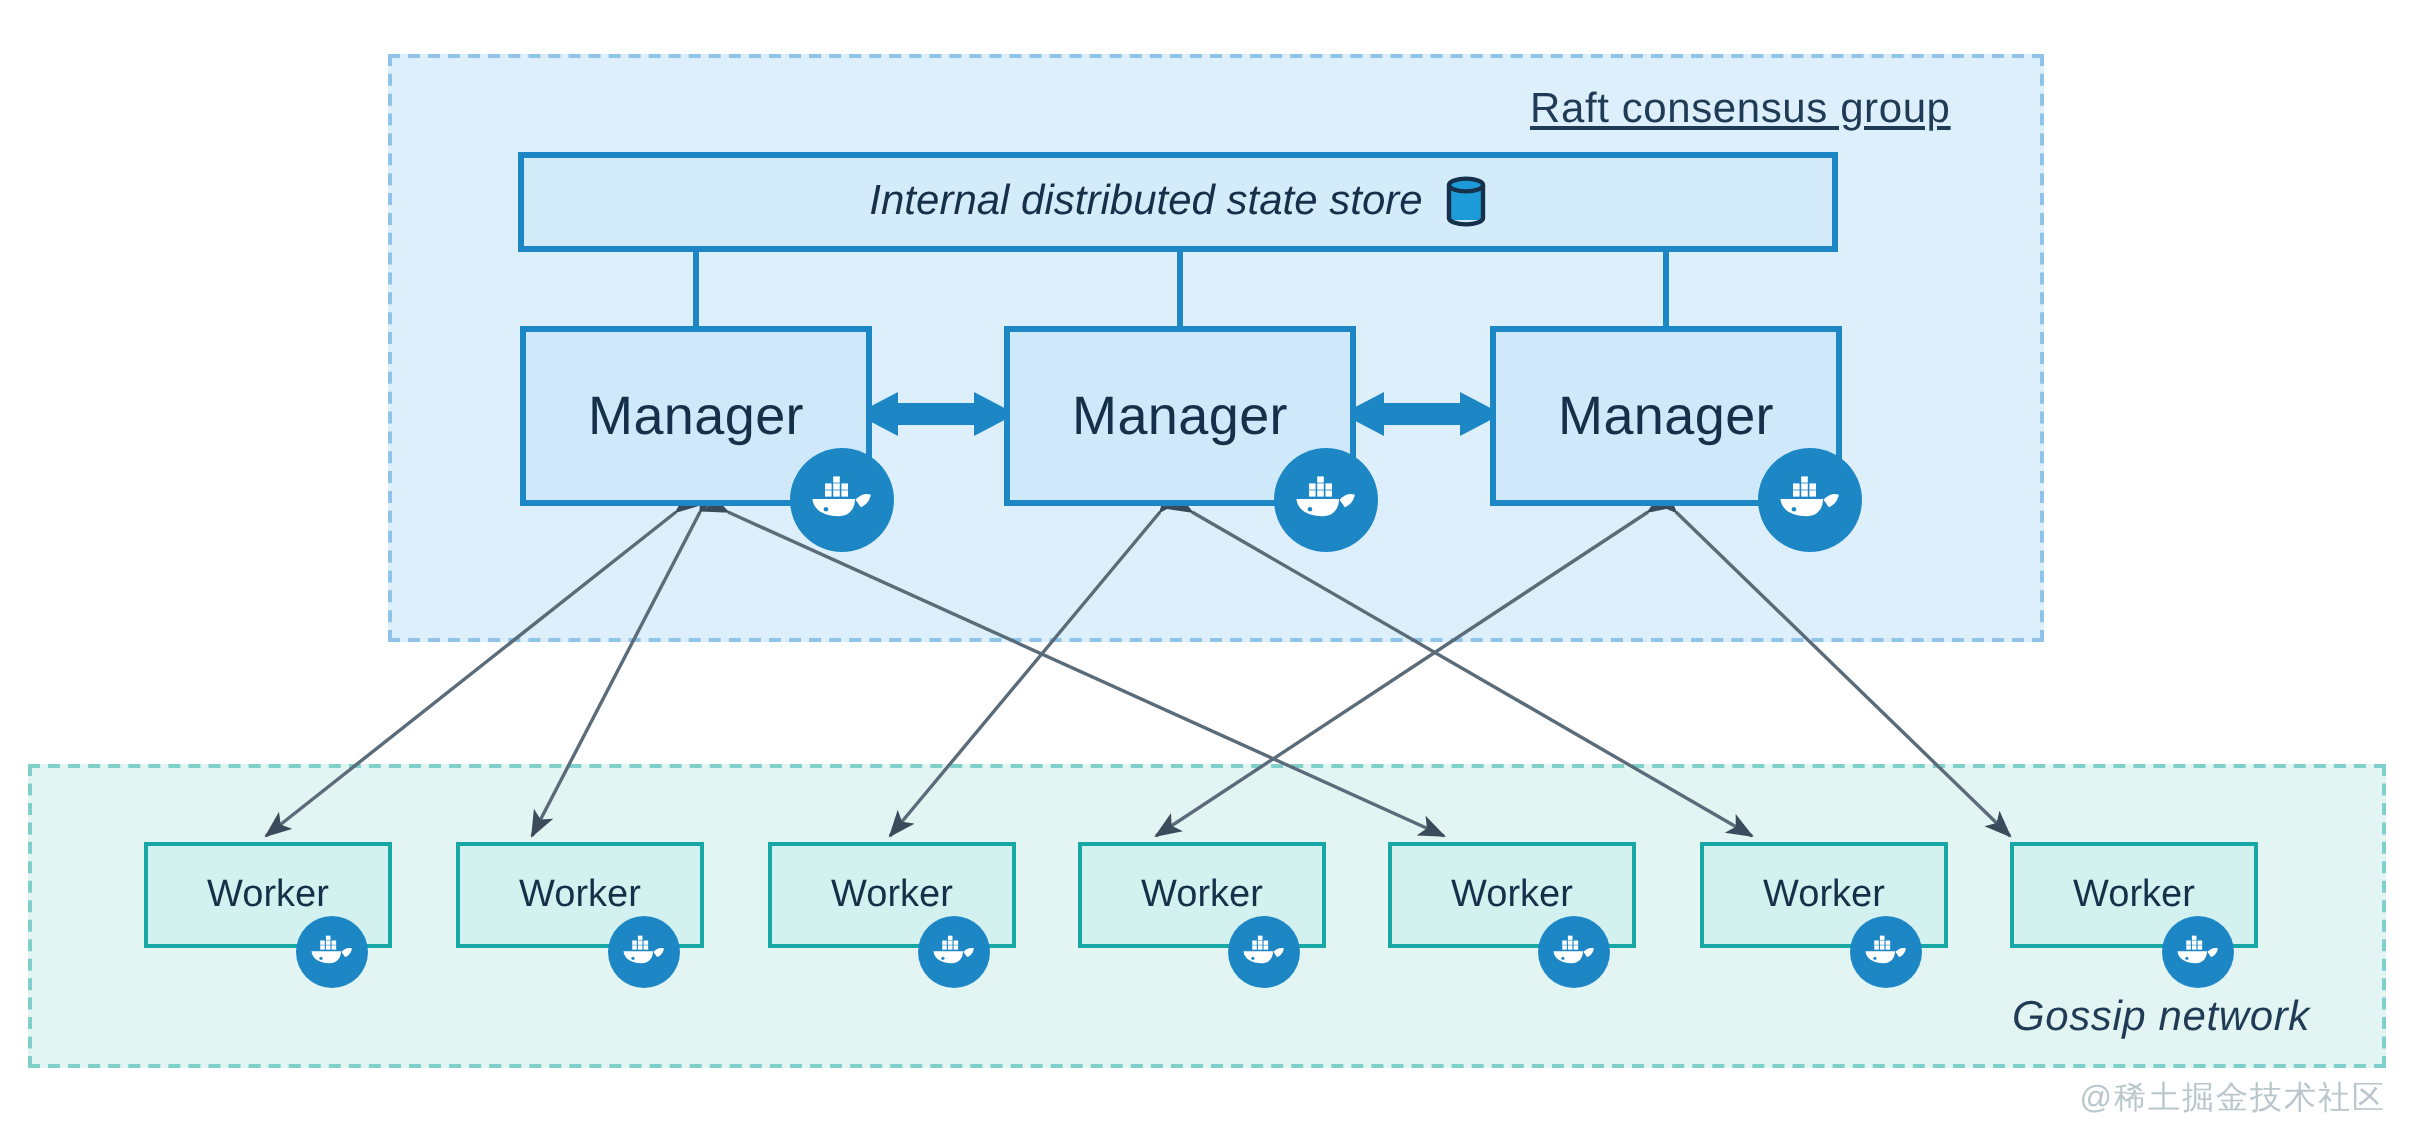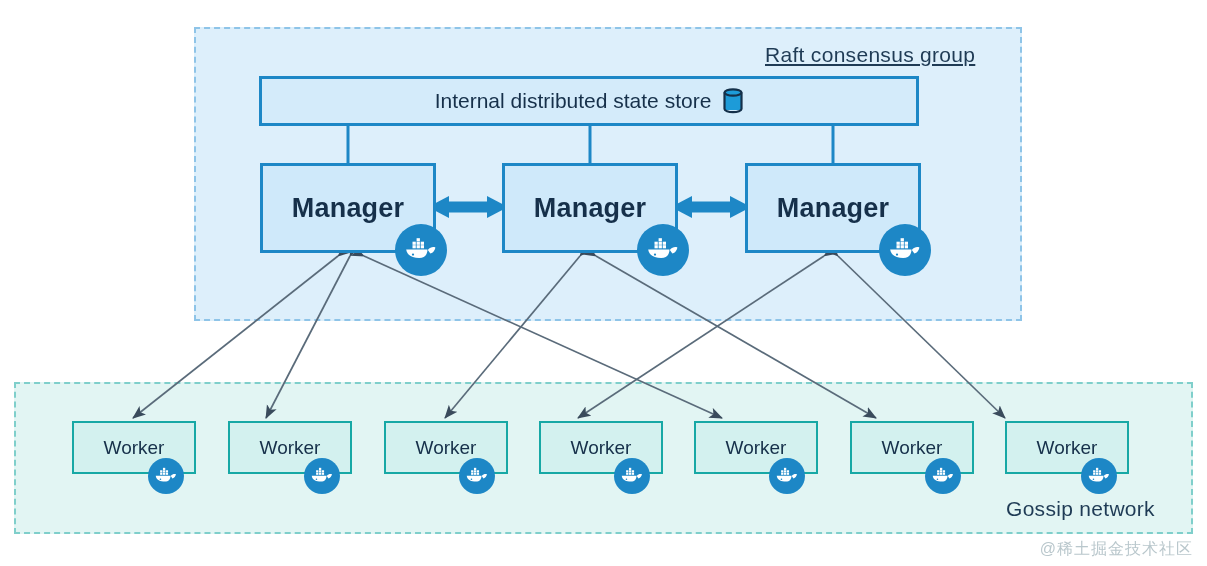--- a/index.html
+++ b/index.html
@@ -47,35 +47,37 @@
     right: 26px;
     top: 16px;
     font-size: 21px;
     letter-spacing: 0.3px;
   }
   #gossip-label {
     right: 14px;
     bottom: 8px;
     font-size: 21px;
     letter-spacing: 0.3px;
+    font-style: italic;
   }
   
   #state-store {
     position: absolute;
     left: 259px;
     top: 76px;
     width: 660px;
     height: 50px;
     box-sizing: border-box;
     background: #d4ebfa;
     border: 3px solid #1d87c6;
     display: flex;
     align-items: center;
     justify-content: center;
     gap: 12px;
+    font-style: italic;
   }
   #state-store-label {
     font-size: 21px;
     color: #16304a;
     white-space: nowrap;
   }
   .db-icon {
     width: 20px;
     height: 26px;
     flex: 0 0 auto;
@@ -84,21 +86,20 @@
   .manager-box {
     position: absolute;
     width: 176px;
     height: 90px;
     box-sizing: border-box;
     background: #cfe9fa;
     border: 3px solid #1d87c6;
     display: flex;
     align-items: center;
     justify-content: center;
-    font-weight: bold;
   }
   .manager-label {
     font-size: 27px;
     color: #16304a;
     letter-spacing: 0.2px;
   }
   #manager-0 { left: 260px; top: 163px; }
   #manager-1 { left: 502px; top: 163px; }
   #manager-2 { left: 745px; top: 163px; }
   

